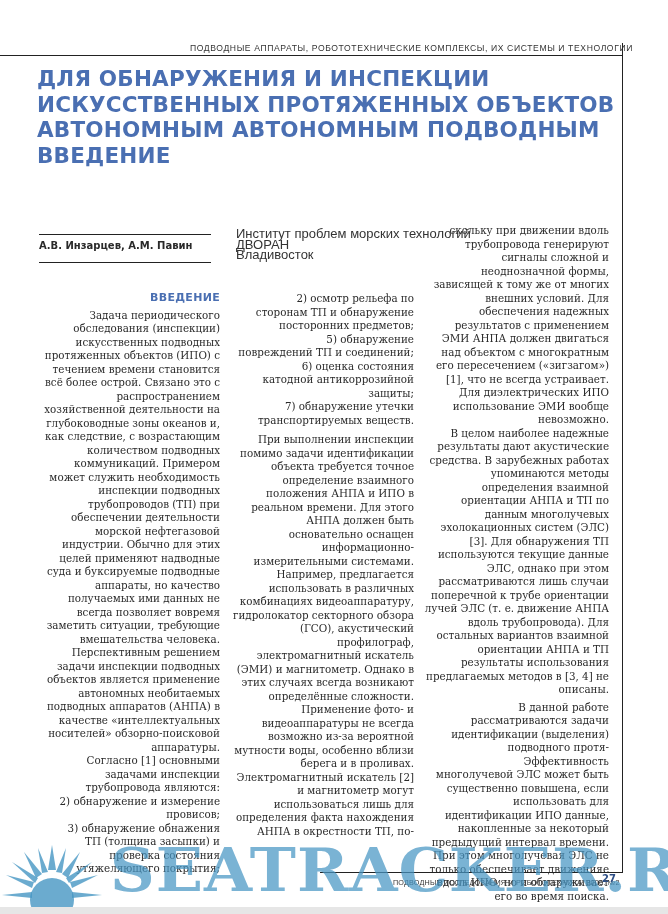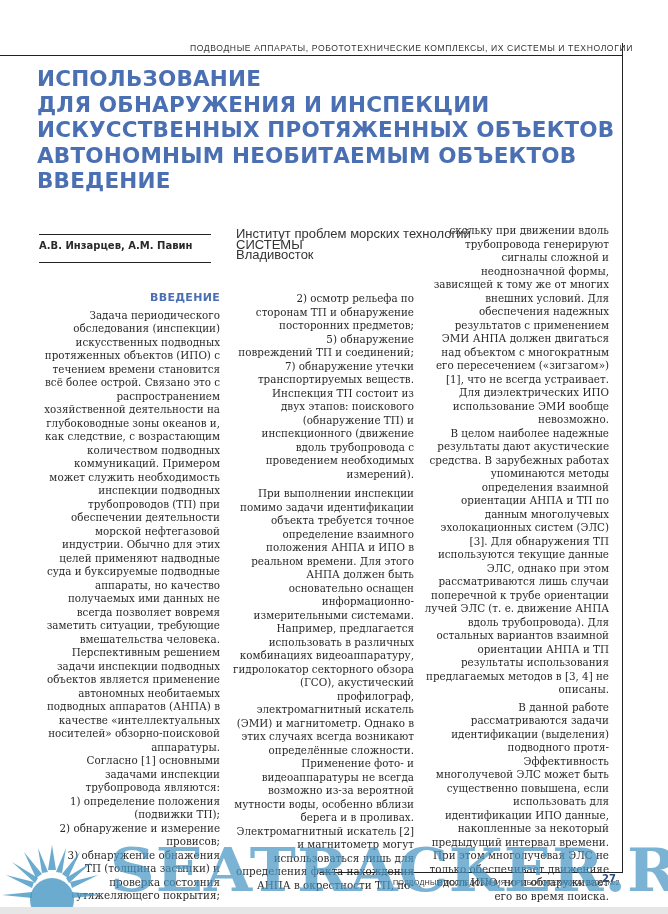--- a/index.html
+++ b/index.html
@@ -33,51 +33,49 @@
     .bottom-bar { position: absolute; left: 0; top: 907px; width: 668px; height: 7px; background: #e6e6e6; }
   </style>
 </head>
 <body>
 
 <div class="running-head">ПОДВОДНЫЕ АППАРАТЫ, РОБОТОТЕХНИЧЕСКИЕ КОМПЛЕКСЫ, ИХ СИСТЕМЫ И ТЕХНОЛОГИИ</div>
 <div class="head-rule"></div>
 <div class="right-rule"></div>
 
 <div class="title">
-  <div>ИСПОЛЬЗОВАНИЕ</div>
   <div>ДЛЯ ОБНАРУЖЕНИЯ И ИНСПЕКЦИИ</div>
   <div>ИСКУССТВЕННЫХ ПРОТЯЖЕННЫХ ОБЪЕКТОВ</div>
-  <div>АВТОНОМНЫМ НЕОБИТАЕМЫМ ОБЪЕКТОВ</div>
+  <div>АВТОНОМНЫМ АВТОНОМНЫМ ПОДВОДНЫМ</div>
   <div>ВВЕДЕНИЕ</div>
 </div>
 
 <div class="author-rule" style="top:234px"></div>
 <div class="authors">А.В. Инзарцев, А.М. Павин</div>
 <div class="author-rule" style="top:262px"></div>
 
 <div class="affil">
   <div>Институт проблем морских технологий</div>
-  <div>СИСТЕМЫ</div>
+  <div>ДВОРАН</div>
   <div>Владивосток</div>
 </div>
 
 <div class="col col1">
   <p class="section-heading">ВВЕДЕНИЕ</p>
   <p class="ind">Задача периодического обследования (инспекции) искусственных подводных протяженных объектов (ИПО) с течением времени становится всё более острой. Связано это с распространением хозяйственной деятельности на глубоководные зоны океанов и, как следствие, с возрастающим количеством подводных коммуникаций. Примером может служить необходимость инспекции подводных трубопроводов (ТП) при обеспечении деятельности морской нефтегазовой индустрии. Обычно для этих целей применяют надводные суда и буксируемые подводные аппараты, но качество получаемых ими данных не всегда позволяет вовремя заметить ситуации, требующие вмешательства человека. Перспективным решением задачи инспекции подводных объектов является применение автономных необитаемых подводных аппаратов (АНПА) в качестве «интеллектуальных носителей» обзорно-поисковой аппаратуры.</p>
   <p class="ind">Согласно [1] основными задачами инспекции трубопровода являются:</p>
-  <p class="ind">1) определение положения (подвижки ТП);</p>
   <p class="ind">2) обнаружение и измерение провисов;</p>
   <p class="ind">3) обнаружение обнажения ТП (толщина засыпки) и проверка состояния утяжеляющего покрытия;</p>
 </div>
 
 <div class="col col2">
   <p class="ind">2) осмотр рельефа по сторонам ТП и обнаружение посторонних предметов;</p>
   <p class="ind">5) обнаружение повреждений ТП и соединений;</p>
+  <p class="ind">6) оценка состояния катодной антикоррозийной защиты;</p>
   <p class="ind">7) обнаружение утечки транспортируемых веществ.</p>
-  <p class="ind">Инспекция ТП состоит из двух этапов: поискового (обнаружение ТП) и инспекционного (движение вдоль трубопровода с проведением необходимых измерений).</p>
   <p class="ind" style="margin-top:6px">При выполнении инспекции помимо задачи идентификации объекта требуется точное определение взаимного положения АНПА и ИПО в реальном времени. Для этого АНПА должен быть основательно оснащен информационно-измерительными системами. Например, предлагается использовать в различных комбинациях видеоаппаратуру, гидролокатор секторного обзора (ГСО), акустический профилограф, электромагнитный искатель (ЭМИ) и магнитометр. Однако в этих случаях всегда возникают определённые сложности. Применение фото- и видеоаппаратуры не всегда возможно из-за вероятной мутности воды, особенно вблизи берега и в проливах. Электромагнитный искатель [2] и магнитометр могут использоваться лишь для определения факта нахождения АНПА в окрестности ТП, по-</p>
 </div>
 
 <div class="col col3">
   <p>скольку при движении вдоль трубопровода генерируют сигналы сложной и неоднозначной формы, зависящей к тому же от многих внешних условий. Для обеспечения надежных результатов с применением ЭМИ АНПА должен двигаться над объектом с многократным его пересечением («зигзагом») [1], что не всегда устраивает. Для диэлектрических ИПО использование ЭМИ вообще невозможно.</p>
   <p class="ind">В целом наиболее надежные результаты дают акустические средства. В зарубежных работах упоминаются методы определения взаимной ориентации АНПА и ТП по данным многолучевых эхолокационных систем (ЭЛС) [3]. Для обнаружения ТП используются текущие данные ЭЛС, однако при этом рассматриваются лишь случаи поперечной к трубе ориентации лучей ЭЛС (т. е. движение АНПА вдоль трубопровода). Для остальных вариантов взаимной ориентации АНПА и ТП результаты использования предлагаемых методов в [3, 4] не описаны.</p>
   <p class="ind" style="margin-top:4px">В данной работе рассматриваются задачи идентификации (выделения) подводного протя-</p>
   <p class="ind">Эффективность многолучевой ЭЛС может быть существенно повышена, если использовать для идентификации ИПО данные, накопленные за некоторый предыдущий интервал времени. При этом многолучевая ЭЛС не только обеспечивает движенияе вдоль ИПО, но и обнаруживает его во время поиска.</p>
 </div>
 

